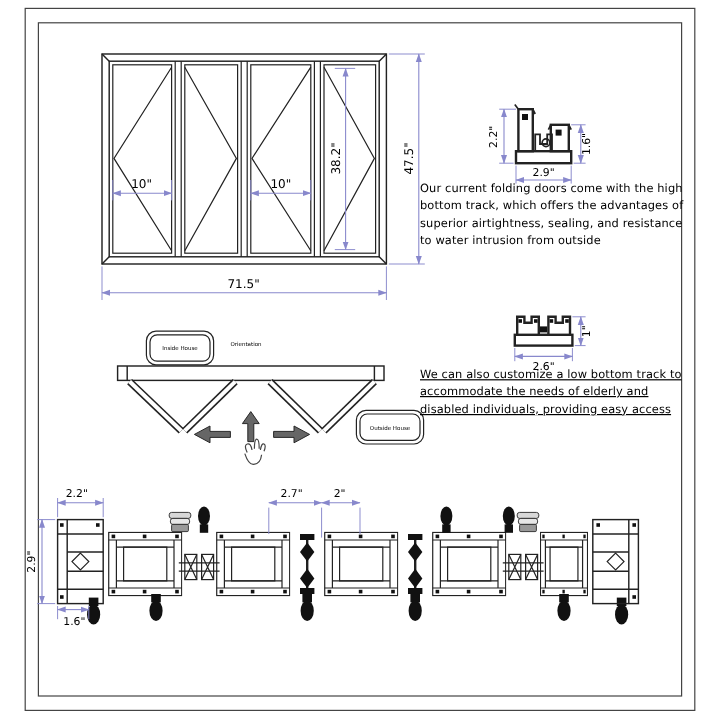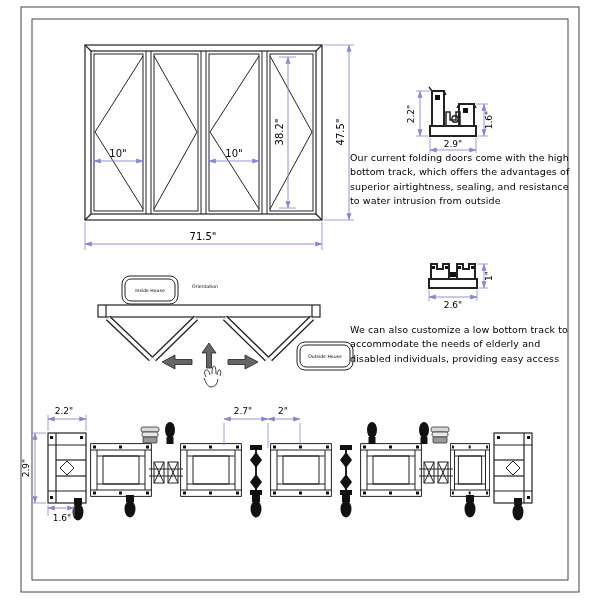--- a/index.html
+++ b/index.html
@@ -320,15 +320,15 @@
       <line class="dln" x1="224" y1="419" x2="268" y2="419" marker-start="url(#da)" marker-end="url(#da)"></line>
       <text class="dts" x="243" y="414" text-anchor="middle">2.7"</text>
       <line class="dln" x1="268" y1="419" x2="300" y2="419" marker-start="url(#da)" marker-end="url(#da)"></line>
       <text class="dts" x="283" y="414" text-anchor="middle">2"</text>
     </g>
   </g>
 </svg>
 
 <div class="para" style="left:350px; top:151px; width:222px;">Our current folding doors come with the high bottom track, which offers the advantages of superior airtightness, sealing, and resistance to water intrusion from outside</div>
 
-<div class="para" style="left:350px; top:323px; width:222px;">We can also customize a low bottom track to accommodate the needs of elderly and disabled individuals, providing easy access</div>
+<div class="para" style="left:350px; top:306px; width:222px;text-decoration:underline;">We can also customize a low bottom track to accommodate the needs of elderly and disabled individuals, providing easy access</div>
 
 </div>
 
 </body></html>

